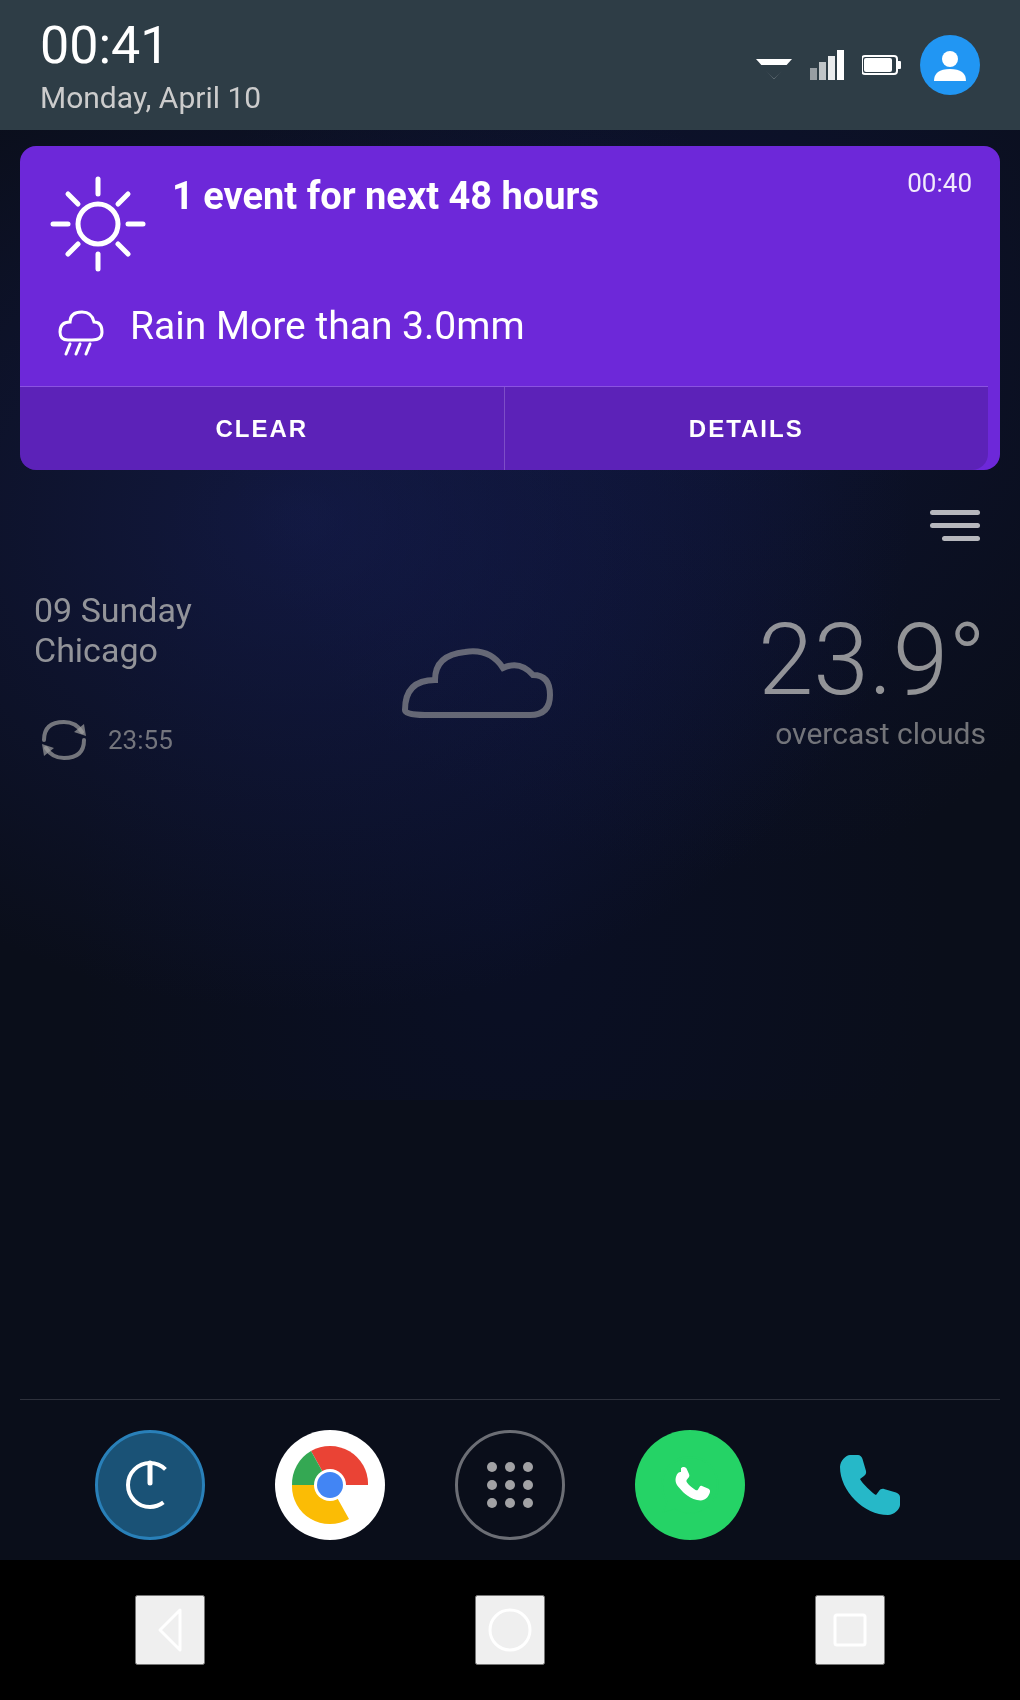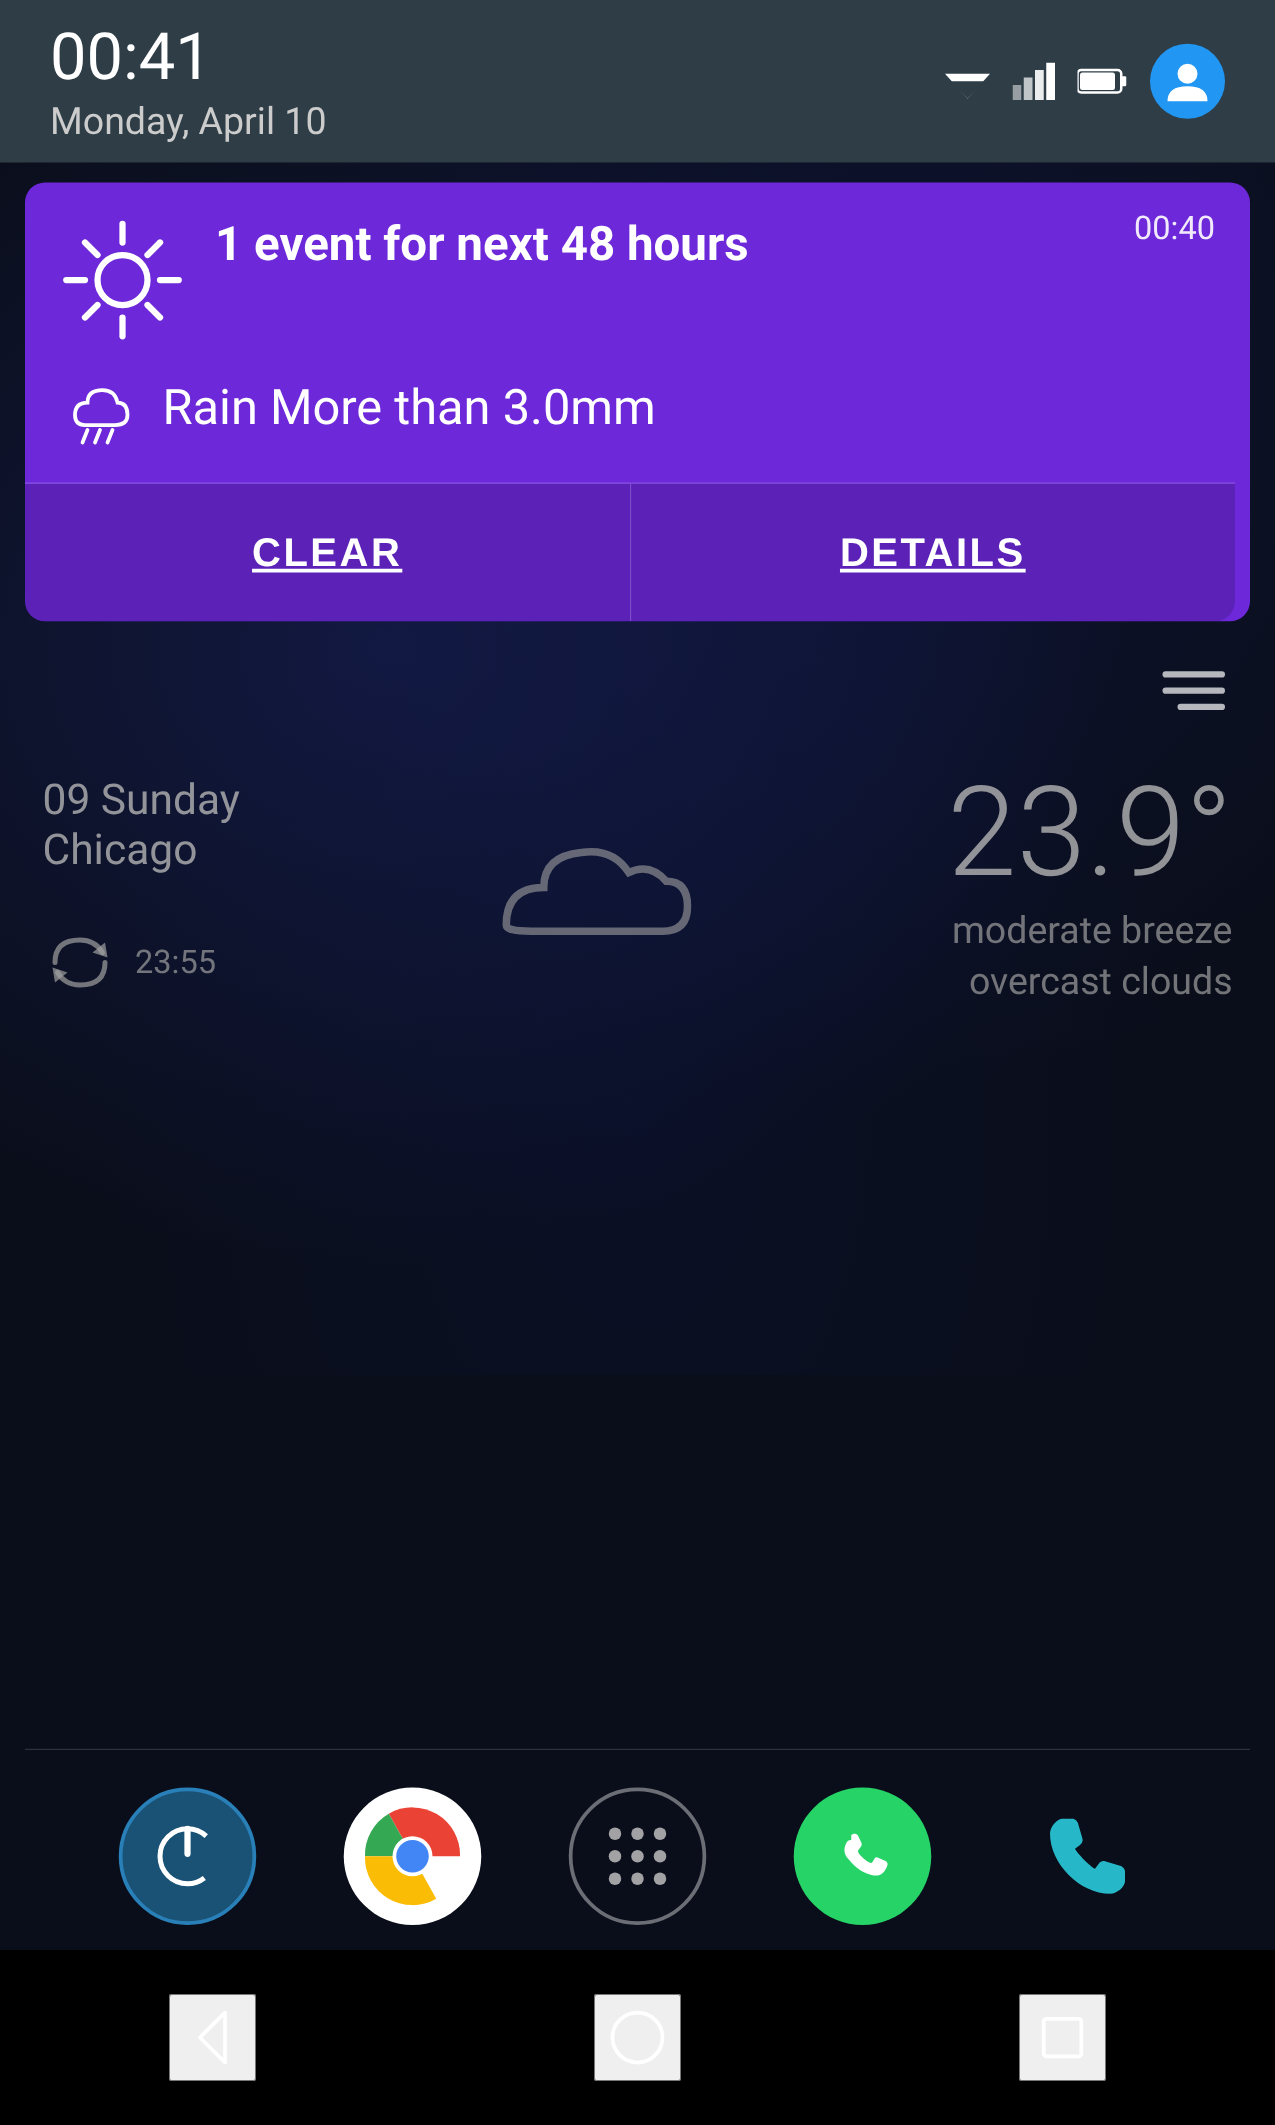--- a/index.html
+++ b/index.html
@@ -117,30 +117,29 @@
 
     #notification-actions {
       display: flex;
       gap: 0;
       margin: 0 -28px;
       border-top: 1px solid rgba(255,255,255,0.2);
     }
 
     .notification-btn {
       flex: 1;
-      height: 110px;
+      height: 83px;
       background: rgba(0,0,0,0.15);
       border: none;
       color: white;
-      font-size: 32px;
+      font-size: 24px;
       font-weight: bold;
       letter-spacing: 2px;
       cursor: pointer;
       transition: background 0.2s;
-      text-decoration: underline;
     }
 
     .notification-btn:first-child {
       border-radius: 0 0 0 16px;
       border-right: 1px solid rgba(255,255,255,0.2);
     }
 
     .notification-btn:last-child {
       border-radius: 0 0 16px 0;
     }
@@ -444,21 +443,20 @@
     </div>
 
     <div id="cloud-icon-container">
       <svg id="cloud-icon-svg" viewBox="0 0 200 160">
         <path d="M30 110 Q30 80 60 80 Q60 55 90 52 Q115 48 128 68 Q145 60 158 75 Q175 75 175 95 Q175 115 155 115 L50 115 Q30 115 30 110 Z" fill="none" stroke="rgba(160,160,160,0.6)" stroke-width="6"></path>
       </svg>
     </div>
 
     <div id="weather-right">
       <div id="temperature">23.9°</div>
-      <div id="weather-condition1">moderate breeze</div>
       <div id="weather-condition2">overcast clouds</div>
     </div>
   </div>
 </div>
 
 <div id="dock-area">
   <div id="dock-divider"></div>
   <div id="dock-icons">
 
     <div class="dock-app" id="power-app">

